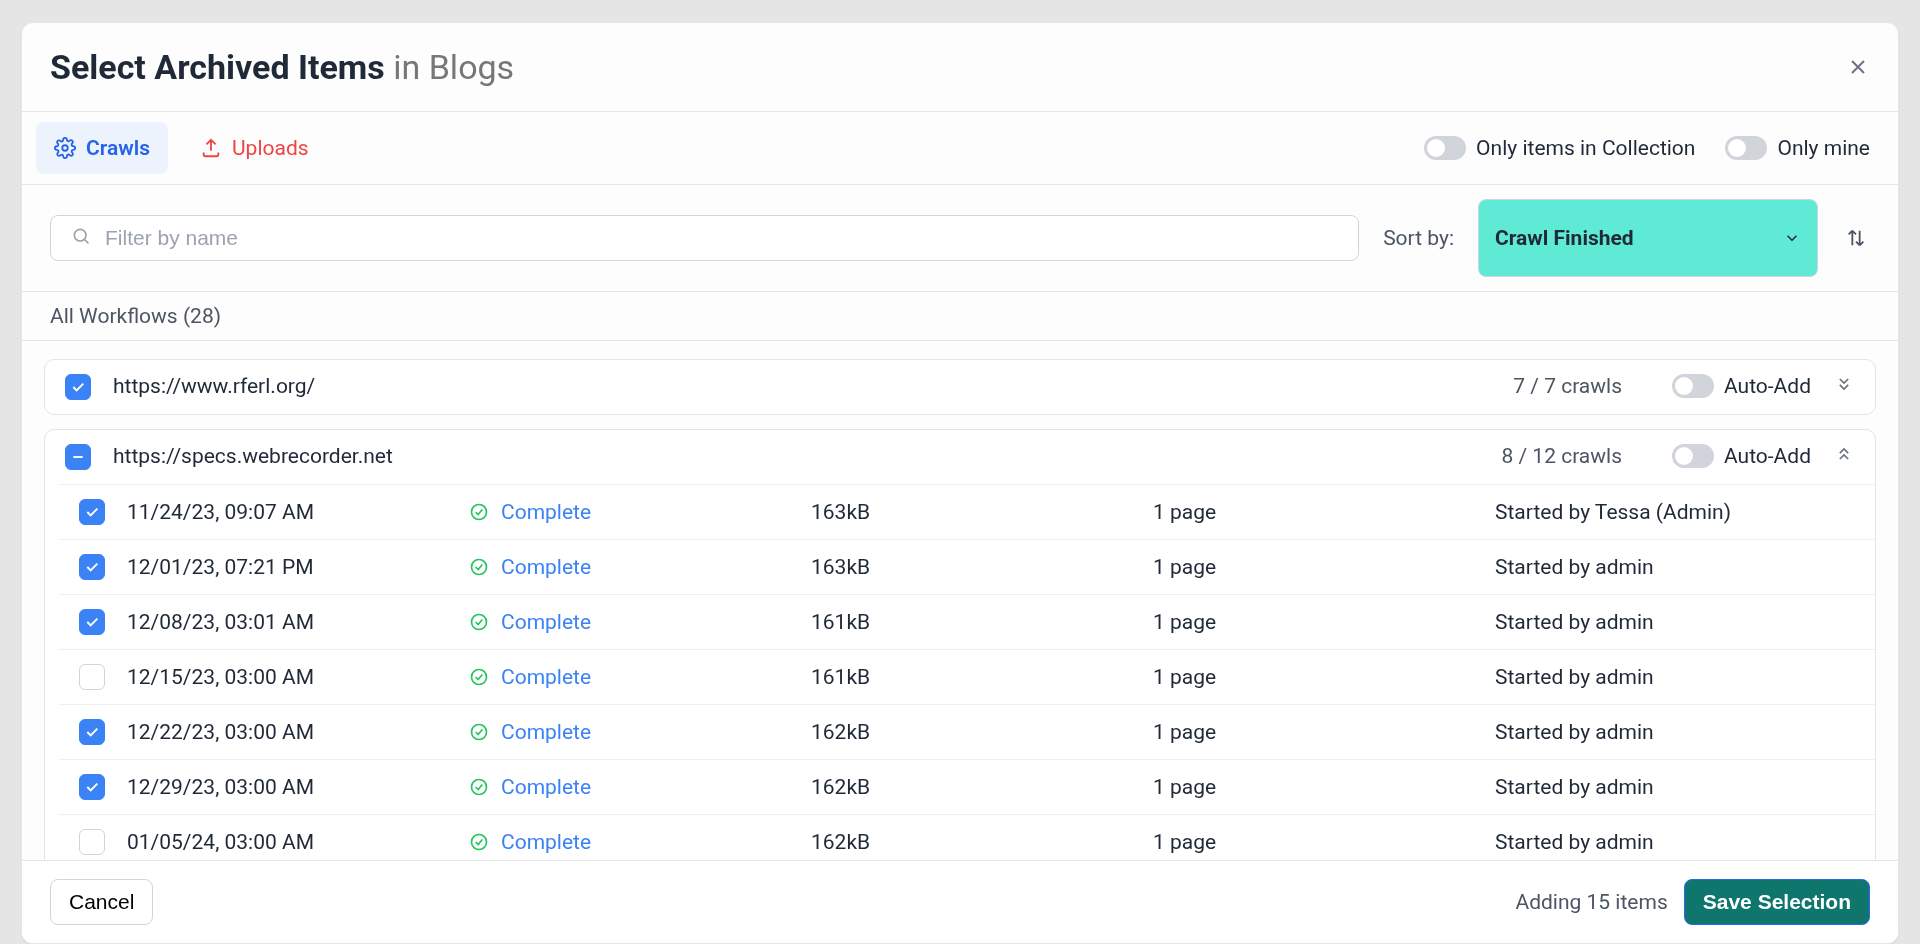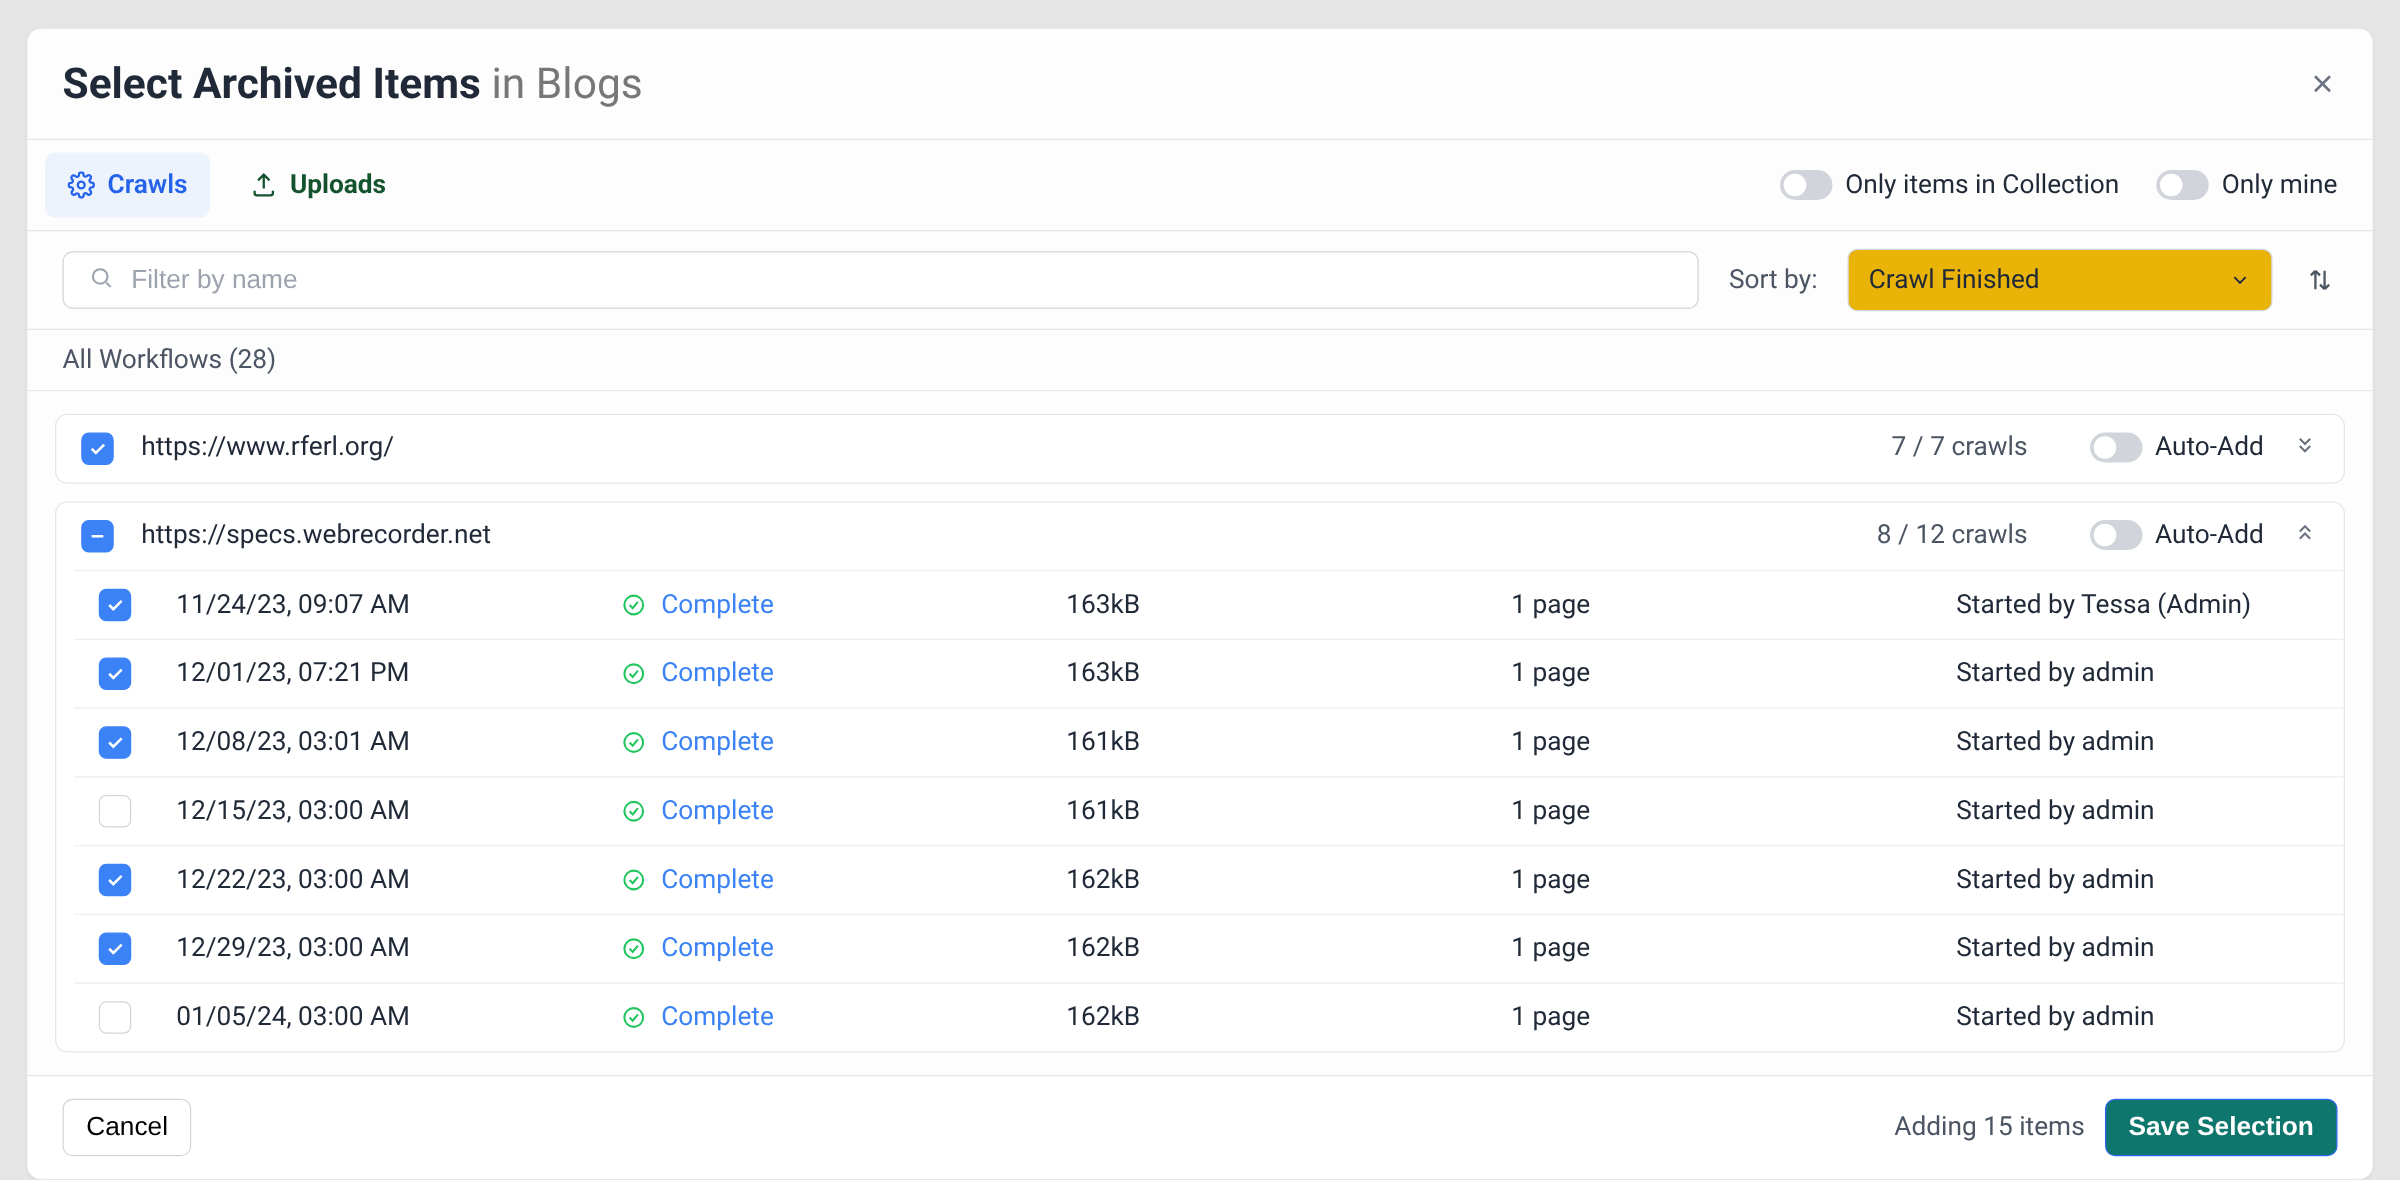--- a/index.html
+++ b/index.html
@@ -58,22 +58,21 @@
     gap: 14px;
     flex:0 0 auto;
   }
   .tab {
     display:flex;
     align-items:center;
     gap:10px;
     padding: 14px 18px;
     border-radius: 8px;
     cursor:pointer;
-    color:#14532d;
-    font-weight:bold;
+    color:#ef4444;
   }
   .tab.active {
     background:#ecf3fd;
     color:#2563eb;
     font-weight: 600;
   }
   .spacer { flex:1; }
   .toggle-wrap {
     display:flex;
     align-items:center;
@@ -103,21 +102,21 @@
     color:#9ca3af;
     background:#fff;
   }
   .search-box input {
     border:none;outline:none;flex:1;font-size:21px;color:#1f2937;background:transparent;
   }
   .search-box input::placeholder{color:#9ca3af;}
   .sort-label{color:#4b5563;}
   .select {
     display:flex;align-items:center;justify-content:space-between;
-    border:1px solid #d1d5db;border-radius:8px;padding:12px 16px;min-width:340px;background:#eab308;cursor:pointer;
+    border:1px solid #d1d5db;border-radius:8px;padding:26px 16px;min-width:340px;background:#5eead4;cursor:pointer;font-weight:bold;
   }
   .sort-dir{
     width:28px;height:28px;display:flex;align-items:center;justify-content:center;cursor:pointer;color:#4b5563;
   }
   .subsection {
     padding: 12px 28px;
     color:#4b5563;
     border-bottom:1px solid #e5e5e5;
   }
   .groups {
@@ -148,21 +147,21 @@
   .autoadd{color:#1f2937;}
   .chevron{color:#6b7280;cursor:pointer;width:22px;display:flex;justify-content:center;}
   .crawl-list {
     margin: 0 0 0 14px;
   }
   .crawl-row {
     display:flex;
     align-items:center;
     padding: 14px 20px;
     border-top:1px solid #eceef1;
-    gap:36px;
+    gap:22px;
   }
   .col-date{width:320px;}
   .col-status{width:320px;display:flex;align-items:center;gap:12px;color:#3b82f6;}
   .col-size{width:320px;color:#1f2937;}
   .col-pages{width:320px;color:#1f2937;}
   .col-starter{flex:1;color:#1f2937;}
   .status-icon{color:#22c55e;display:flex;}
   .dialog-footer{
     border-top:1px solid #e5e5e5;
     padding: 18px 28px;

